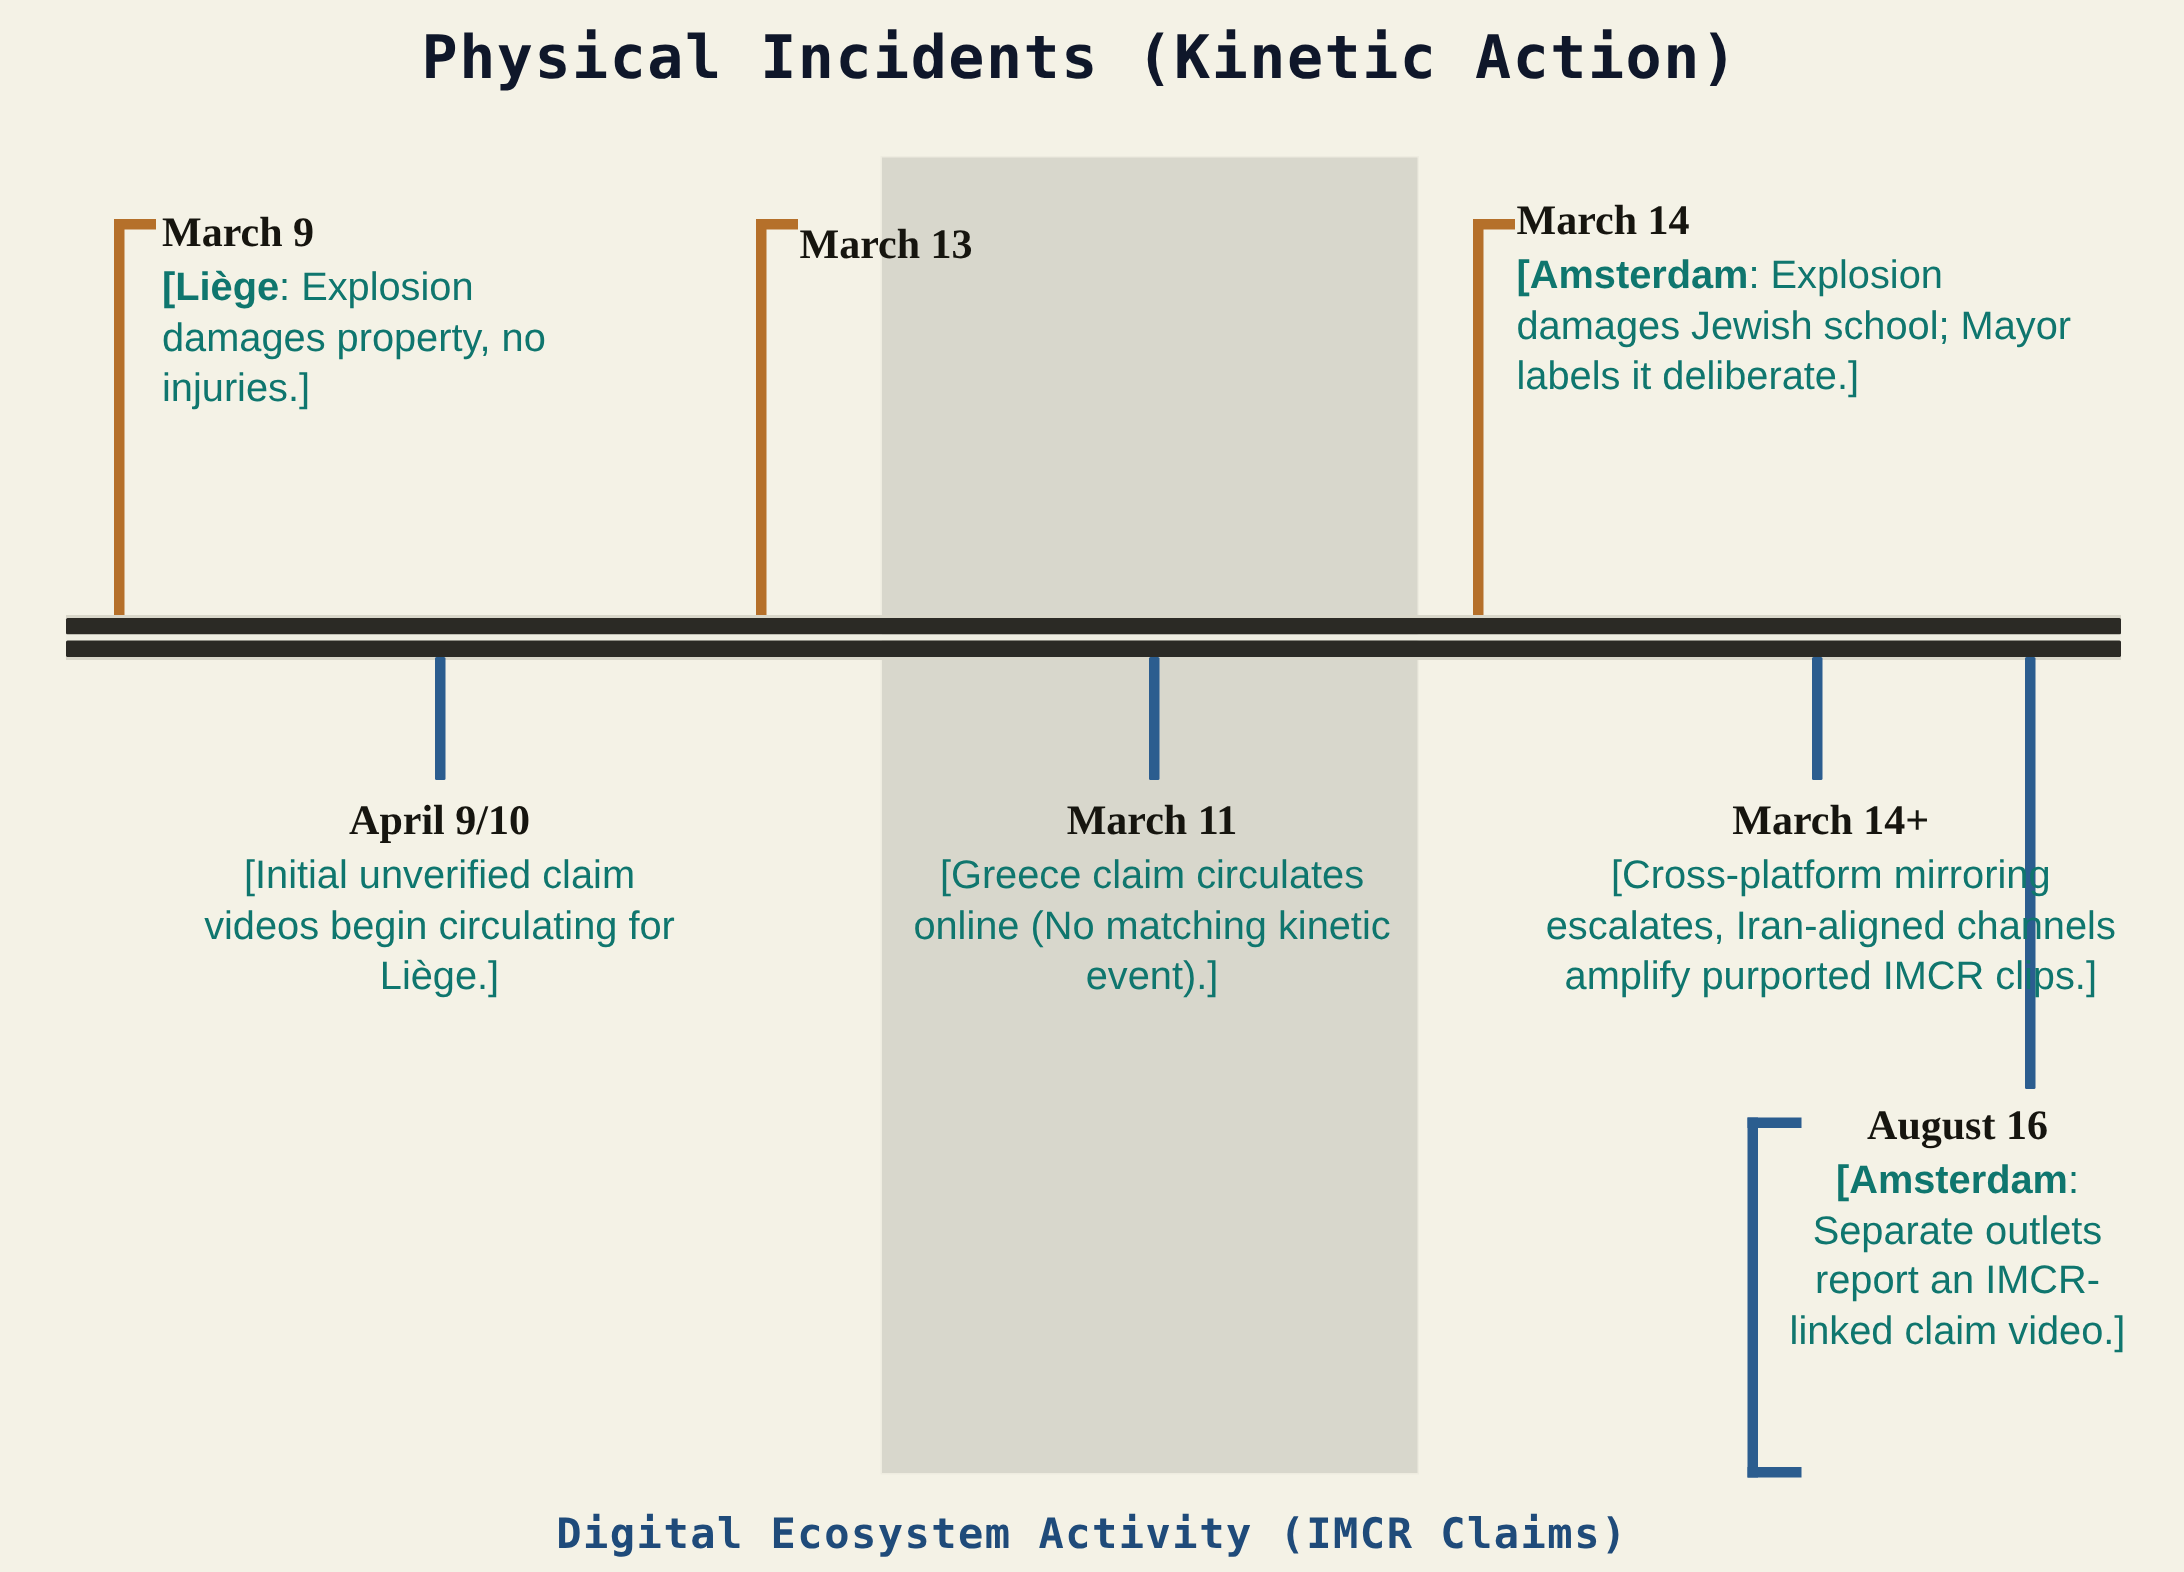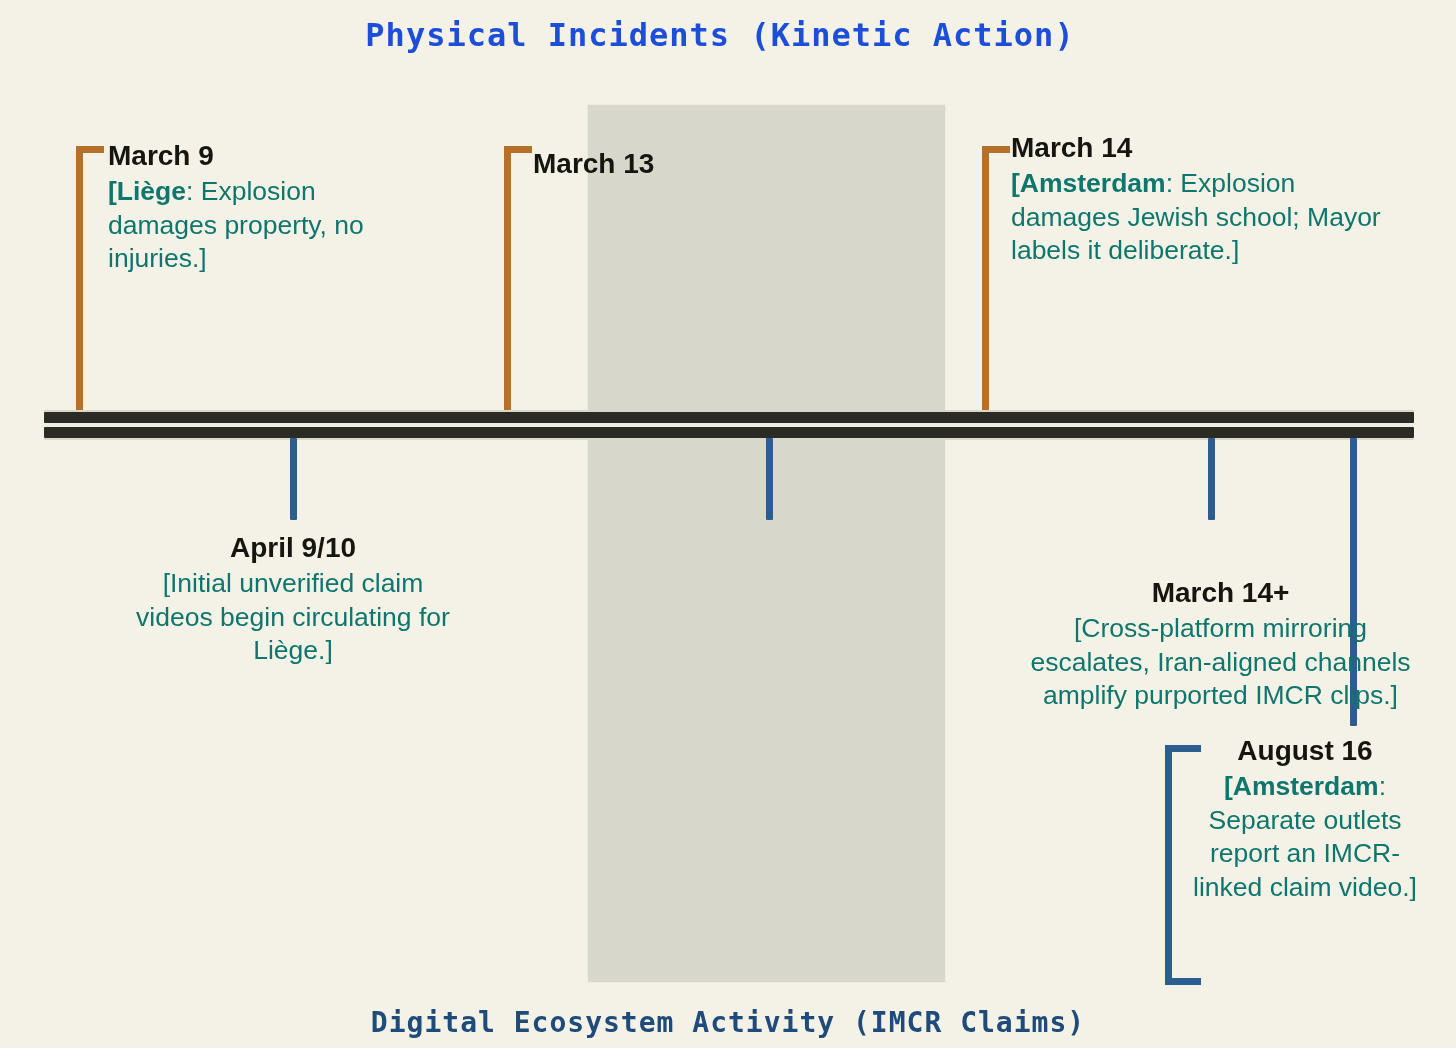--- a/index.html
+++ b/index.html
@@ -33,23 +33,23 @@
   }
 
   
   .title-top {
     position: absolute;
     left: 0; top: 16px;
     width: 1440px;
     text-align: center;
     font-family: "DejaVu Sans Mono", "Liberation Mono", monospace;
     font-weight: bold;
-    font-size: 32px;
+    font-size: 40px;
     letter-spacing: 1px;
-    color: #1d4ed8;
+    color: #0f172a;
     white-space: nowrap;
   }
   .title-bottom {
     position: absolute;
     left: 0; top: 1006px;
     width: 1456px;
     text-align: center;
     font-family: "DejaVu Sans Mono", "Liberation Mono", monospace;
     font-weight: bold;
     font-size: 28px;
@@ -119,21 +119,21 @@
     left: 0;
     width: 36px; height: 7px;
     background: #2b5d8f;
   }
   .bracket-blue::before { top: 0; }
   .bracket-blue::after  { bottom: 0; }
 
   
   .evt { position: absolute; }
   .evt .date {
-    font-family: Liberation Sans, sans-serif;
+    font-family: Liberation Serif, serif;
     font-weight: bold;
     font-size: 28px;
     color: #16150f;
     line-height: 1.14;
     white-space: nowrap;
   }
   .evt .body {
     font-family: "Liberation Sans", sans-serif;
     font-size: 26.5px;
     color: #0f766e;
@@ -191,22 +191,26 @@
   <div class="stem bottom" style="left:1208px; top:438px; height:82px;"></div>
   <div class="stem bottom" style="left:1350px; top:438px; height:288px;"></div>
 
   <div class="bracket-blue" style="left:1165px; top:745px; height:240px;"></div>
 
   <div class="evt lower" style="left:133px; top:532px; width:320px;">
     <div class="date">April 9/10</div>
     <div class="body">[Initial unverified claim videos begin circulating for Liège.]</div>
   </div>
 
-
-  <div class="evt lower" style="left:1028px; top:532px; width:385px;margin-top:45px;">
+  <div class="evt lower on-band" style="left:603px; top:532px; width:330px;">
+    <div class="date">March 11</div>
+    <div class="body">[Greece claim circulates online (No matching kinetic event).]</div>
+  </div>
+
+  <div class="evt lower" style="left:1028px; top:532px; width:385px;">
     <div class="date">March 14+</div>
     <div class="body">[Cross-platform mirroring escalates, Iran-aligned channels amplify purported IMCR clips.]</div>
   </div>
 
   <div class="evt lower" style="left:1180px; top:735px; width:250px;">
     <div class="date">August 16</div>
     <div class="body"><b>[Amsterdam</b><span>: Separate outlets report an IMCR-linked claim video.]</span></div>
   </div>
 
   <div class="title-bottom">Digital Ecosystem Activity (IMCR Claims)</div>

